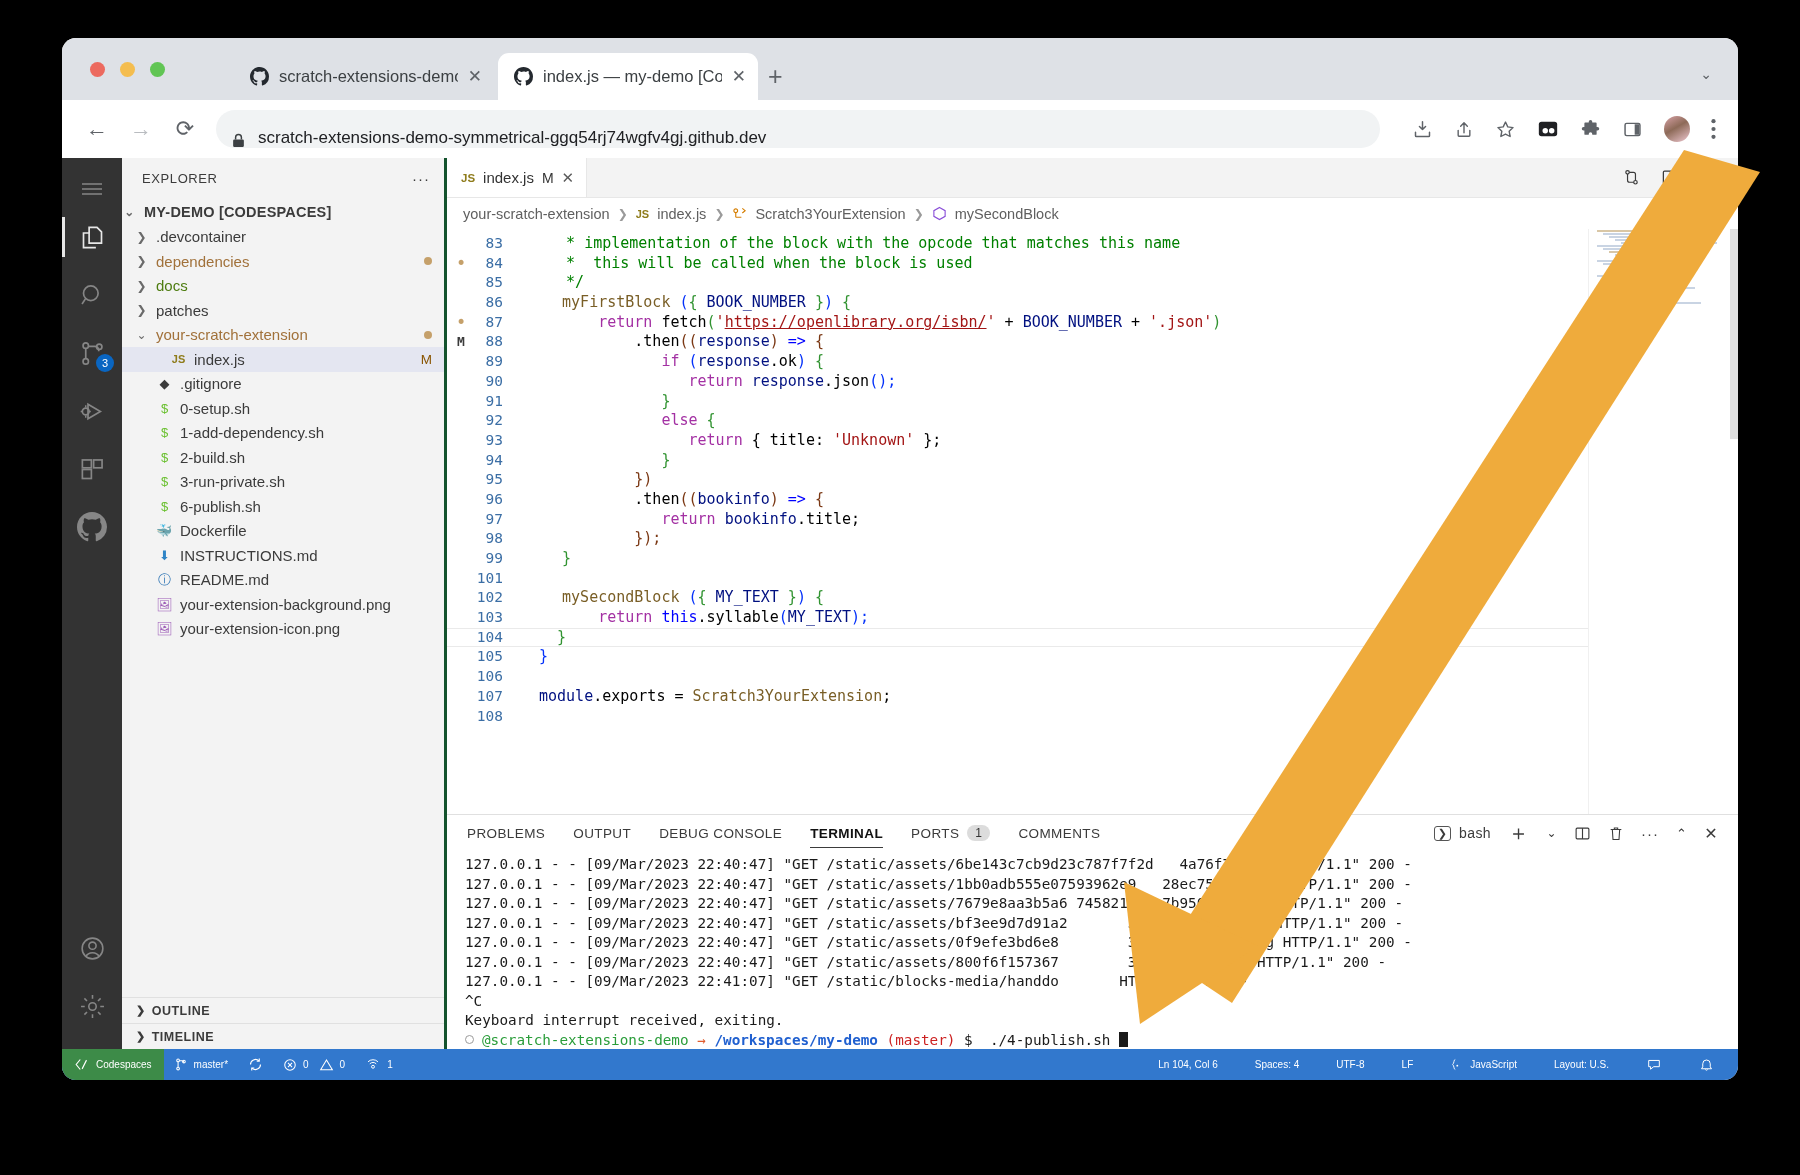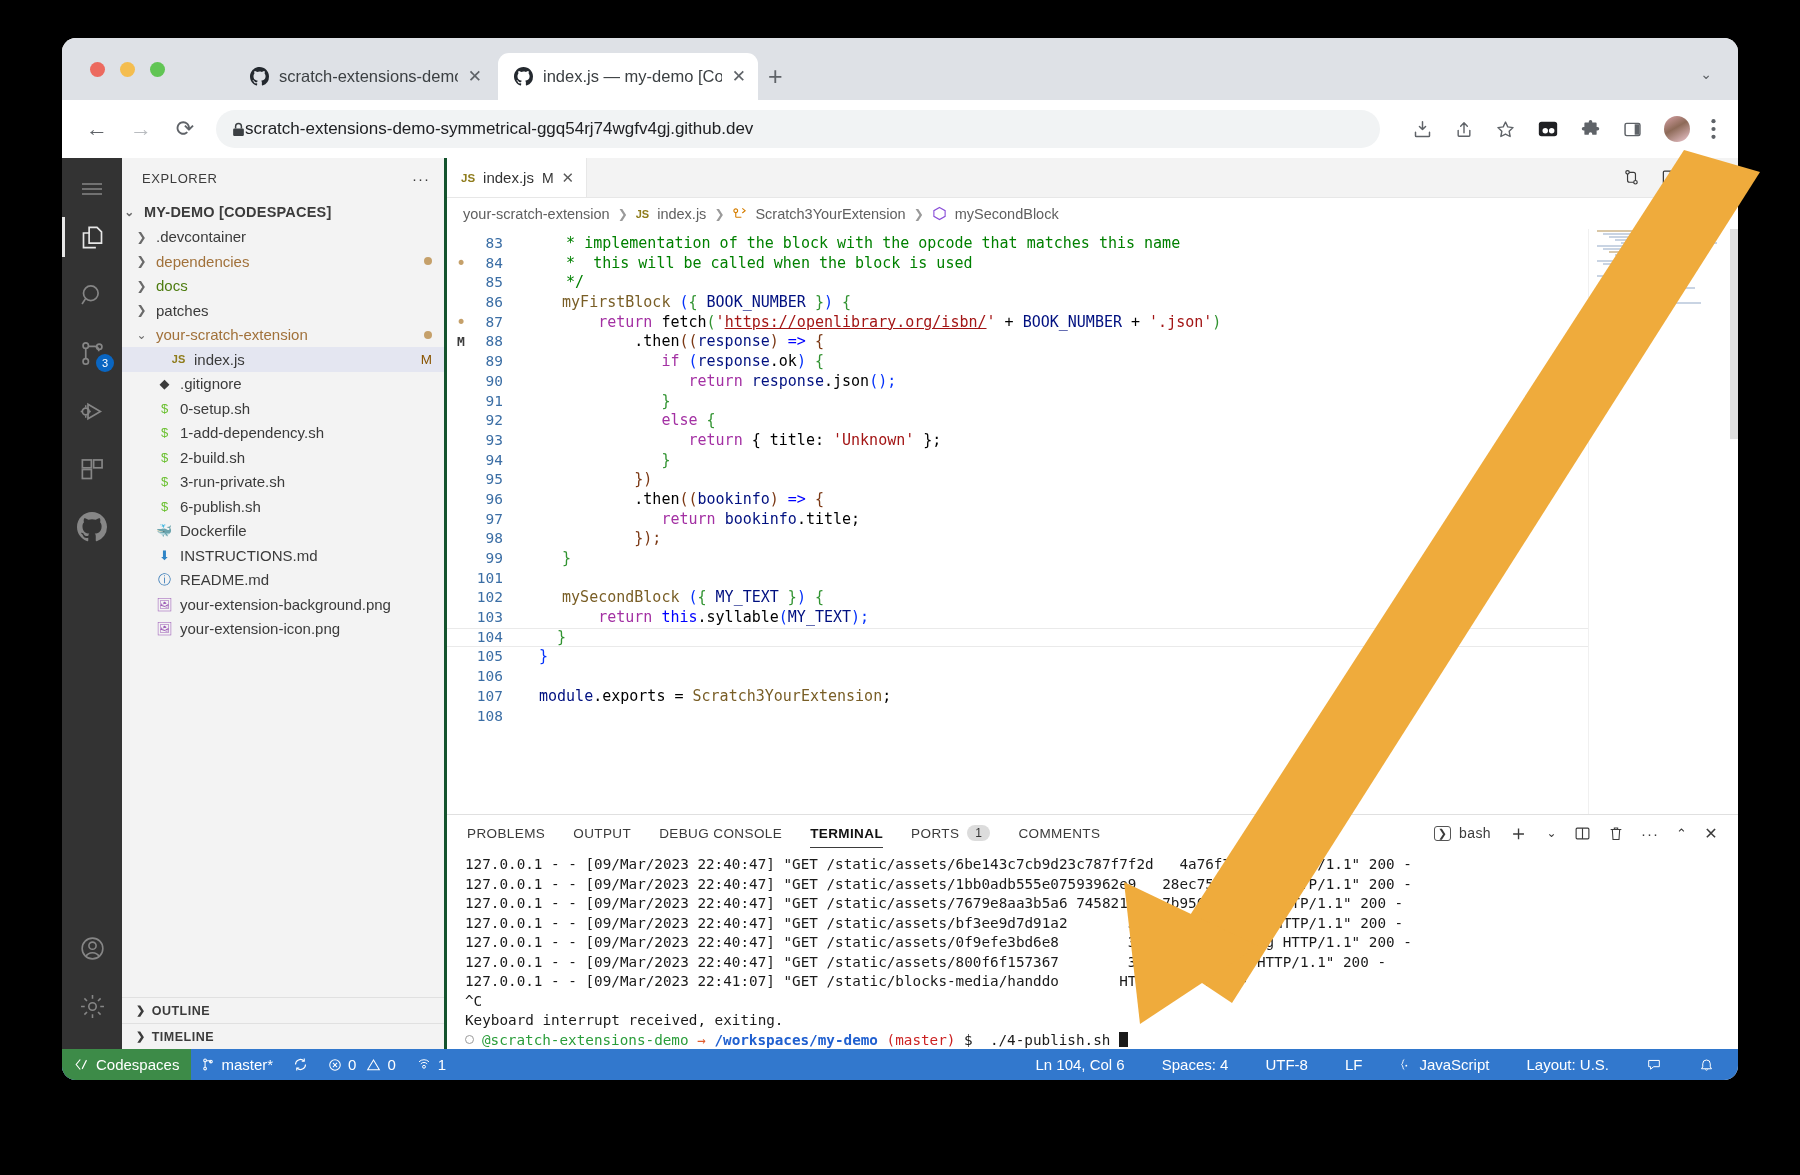--- a/index.html
+++ b/index.html
@@ -31,21 +31,21 @@
   .ghmark { width:19px; height:19px; flex:none; }
   .newtab { position:absolute; left:706px; top:28px; font-size:25px; color:#5f6368; line-height:20px; }
   .tabmenu { position:absolute; right:26px; top:28px; font-size:14px; color:#5f6368; }
 
   
   .urlbar { height:58px; background:#fff; display:flex; align-items:center;
             padding:0 22px; gap:18px; }
   .navbtn { font-size:22px; color:#5f6368; width:26px; text-align:center; }
   .navbtn.dim { color:#b9bcc0; }
   .omnibox { flex:1; height:38px; background:#f1f3f4; border-radius:19px;
-             display:flex; align-items:center; padding:0 16px; 
+             display:flex; align-items:flex-end; padding:0 16px; gap:13px;
              font-size:17px; color:#202124; }
   .rightbtns { display:flex; align-items:center; gap:21px; padding-left:14px; }
   .rightbtns svg { display:block; }
   .avatar { width:26px; height:26px; border-radius:50%;
             background:linear-gradient(150deg,#d9a3a8 0%,#8d6a58 45%,#f0c9d2 100%); }
 
   
   #vscode { position:absolute; left:0; top:120px; right:0; bottom:0;
             display:flex; flex-direction:column; font-size:15px; }
   .vsbody { flex:1; display:flex; min-height:0; }
@@ -146,21 +146,21 @@
           line-height:19.5px; color:#1a1a1a; white-space:pre; }
   .t-user{color:#2a9d3a;} .t-arrow{color:#e05c2e;} .t-path{color:#2060d0; font-weight:bold;}
   .t-branch{color:#cc2222;} .t-par{color:#1a1a1a;}
   .cursorblk{ display:inline-block; width:9px; height:15px; background:#1a1a1a;
               vertical-align:-2px; }
   .circ { display:inline-block; width:9px; height:9px; border:1.3px solid #9b9b9b;
           border-radius:50%; margin-right:8px; vertical-align:1px;}
 
   
   .statusbar { height:31px; background:#3278cd; display:flex; align-items:center;
-               color:#fff; font-size:15px; flex:none; }
+               color:#fff; font-size:10px; flex:none; }
   .sbleft { display:flex; align-items:center; }
   .sbright { margin-left:auto; display:flex; align-items:center; padding-right:14px;gap:17px; }
   .sbitem { padding:0 10px; height:31px; display:flex; align-items:center; gap:6px; }
   .codespaces { background:#3d8b48; padding:0 12px; height:31px;
                 display:flex; align-items:center; gap:7px; }
 
   
   #arrow { position:absolute; left:0; top:0; width:1800px; height:1175px;
            pointer-events:none; }
 </style>

